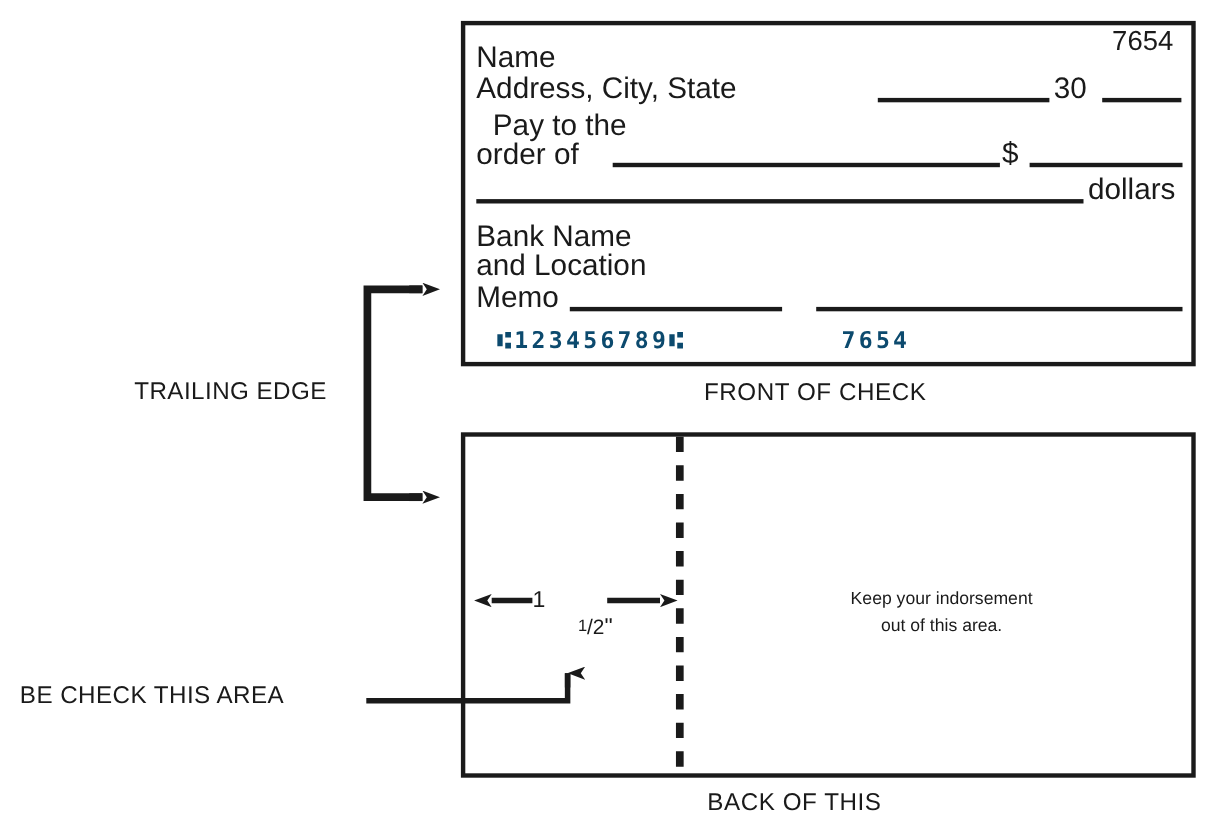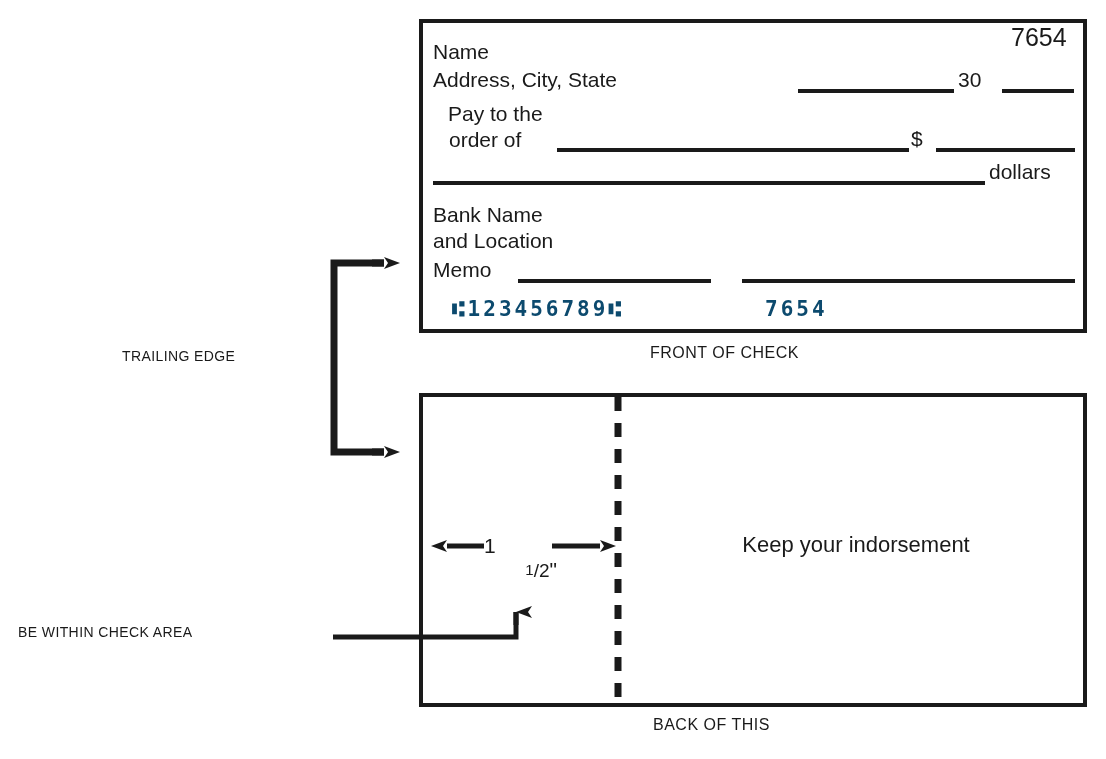--- a/index.html
+++ b/index.html
@@ -24,21 +24,21 @@
     background: #ffffff;
     box-sizing: border-box;
   }
   #front-check { left: 419px; top: 19px; width: 668px; height: 314px; }
   #back-check  { left: 419px; top: 393px; width: 668px; height: 314px; }
 
   
   .ctext {
     position: absolute;
     font-family: "Liberation Sans", sans-serif;
-    font-size: 21px;
+    font-size: 27px;
     line-height: 24px;
     color: #1a1a1a;
     white-space: pre;
     letter-spacing: 0px;
   }
 
   
   .rule {
     position: absolute;
     height: 4px;
@@ -53,52 +53,51 @@
     font-weight: bold;
     letter-spacing: 3px;
     color: #0c4a6e;
     white-space: pre;
   }
 
   
   .caption {
     position: absolute;
     font-family: "Liberation Sans", sans-serif;
-    font-size: 16px;
+    font-size: 22px;
     letter-spacing: 0.5px;
     color: #1a1a1a;
     white-space: pre;
-    margin-left: 10px;
   }
 
   
   .annot {
     position: absolute;
     font-family: "Liberation Sans", sans-serif;
-    font-size: 14px;
+    font-size: 22px;
     line-height: 28px;
     letter-spacing: 0.4px;
     color: #1a1a1a;
     white-space: pre;
   }
 
   
   #overlay {
     position: absolute;
     left: 0; top: 0;
     width: 1106px;
     height: 759px;
     pointer-events: none;
   }
 
   
   .backtext {
     position: absolute;
     font-family: "Liberation Sans", sans-serif;
-    font-size: 22px;
+    font-size: 16px;
     line-height: 25px;
     text-align: center;
     color: #1a1a1a;
     white-space: pre;
   }
   .dim-label {
     position: absolute;
     font-family: "Liberation Sans", sans-serif;
     font-size: 21px;
     color: #1a1a1a;
@@ -120,21 +119,21 @@
 
   <div class="ctext" style="left:433px; top:40px;">Name</div>
 
   <div class="ctext" style="left:433px; top:68px;">Address, City, State</div>
 
   <div class="rule" style="left:798px; top:89px; width:156px;"></div>
   <div class="ctext" style="left:958px; top:68px;">30</div>
   <div class="rule" style="left:1002px; top:89px; width:72px;"></div>
 
   <div class="ctext" style="left:433px; top:102px;margin-left:15px;">Pay to the</div>
-  <div class="ctext" style="left:433px; top:128px;margin-left:16px;">order of</div>
+  <div class="ctext" style="left:433px; top:128px;">order of</div>
 
   <div class="rule" style="left:557px; top:148px; width:352px;"></div>
   <div class="ctext" style="left:911px; top:127px;">$</div>
   <div class="rule" style="left:936px; top:148px; width:139px;"></div>
 
   <div class="rule" style="left:433px; top:181px; width:552px;"></div>
   <div class="ctext" style="left:989px; top:160px;">dollars</div>
 
   <div class="ctext" style="left:433px; top:203px;">Bank Name</div>
   <div class="ctext" style="left:433px; top:229px;">and Location</div>
@@ -144,31 +143,32 @@
   <div class="rule" style="left:742px; top:279px; width:333px;"></div>
 
   <div class="micr" style="left:452px; top:297px;">⑆123456789⑆</div>
   <div class="micr" style="left:765px; top:297px;">7654</div>
 
   <div class="caption" style="left:640px; top:344px;">FRONT OF CHECK</div>
 
   <div class="check-box" id="back-check"></div>
 
   <div class="backtext" style="left:666px; top:532px; width:380px;">Keep your indorsement</div>
+  <div class="backtext" style="left:666px; top:557px; width:380px;">out of this area.</div>
 
   <div class="dim-label" style="left:484px; top:534px;">1</div>
   <div class="dim-label" style="left:502px; top:534px;">
     <span class="frac">1</span><span style="font-size:19px;">/</span><span style="font-size:19px;">2</span><span>"</span>
   </div>
 
   <div class="caption" style="left:643px; top:716px;">BACK OF THIS</div>
 
   <div class="annot" style="left:122px; top:342px;">TRAILING EDGE</div>
 
-  <div class="annot" style="left:18px; top:618px;">BE WITHIN CHECK AREA</div>
+  <div class="annot" style="left:18px; top:618px;">BE CHECK THIS AREA</div>
 
   <svg id="overlay" viewBox="0 0 1106 759">
     <defs>
       <marker id="arrowRight" markerWidth="16" markerHeight="12" refX="0" refY="6" orient="auto" markerUnits="userSpaceOnUse">
         <path d="M0,0 L16,6 L0,12 L4,6 Z" fill="#1a1a1a"></path>
       </marker>
       <marker id="arrowLeft" markerWidth="16" markerHeight="12" refX="16" refY="6" orient="auto" markerUnits="userSpaceOnUse">
         <path d="M16,0 L0,6 L16,12 L12,6 Z" fill="#1a1a1a"></path>
       </marker>
       <marker id="arrowUp" markerWidth="12" markerHeight="16" refX="6" refY="0" orient="auto" markerUnits="userSpaceOnUse">

